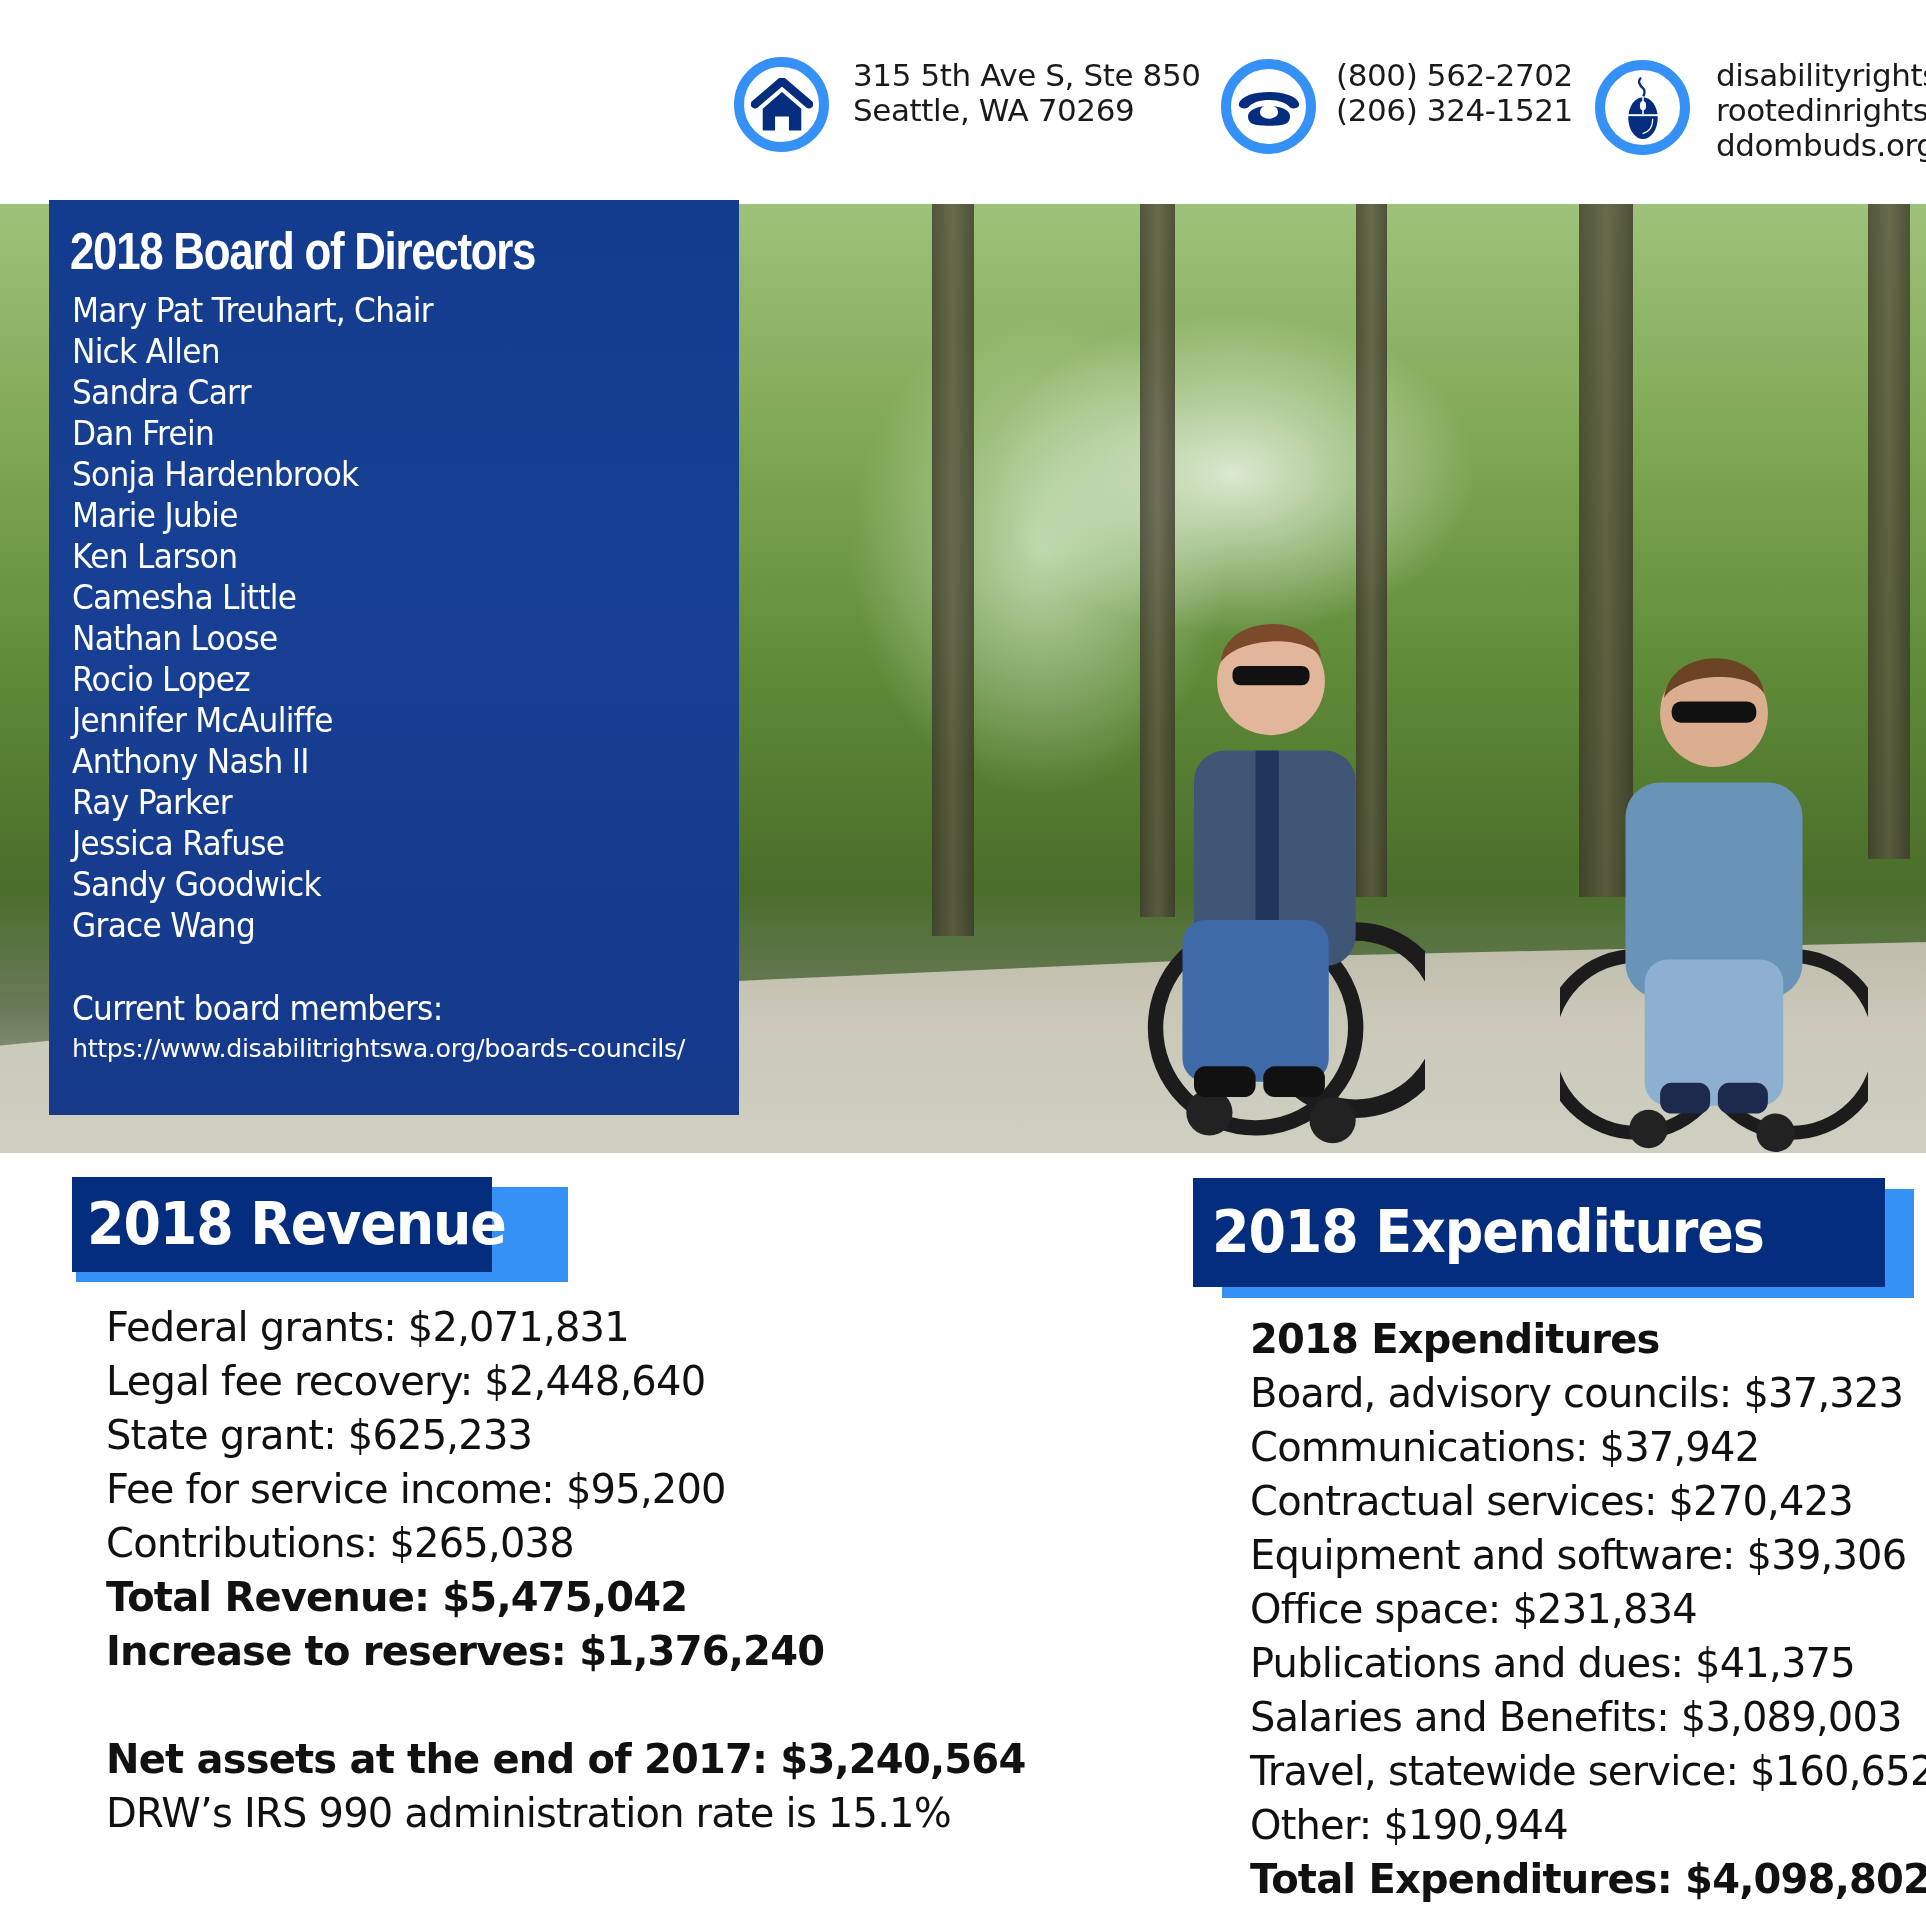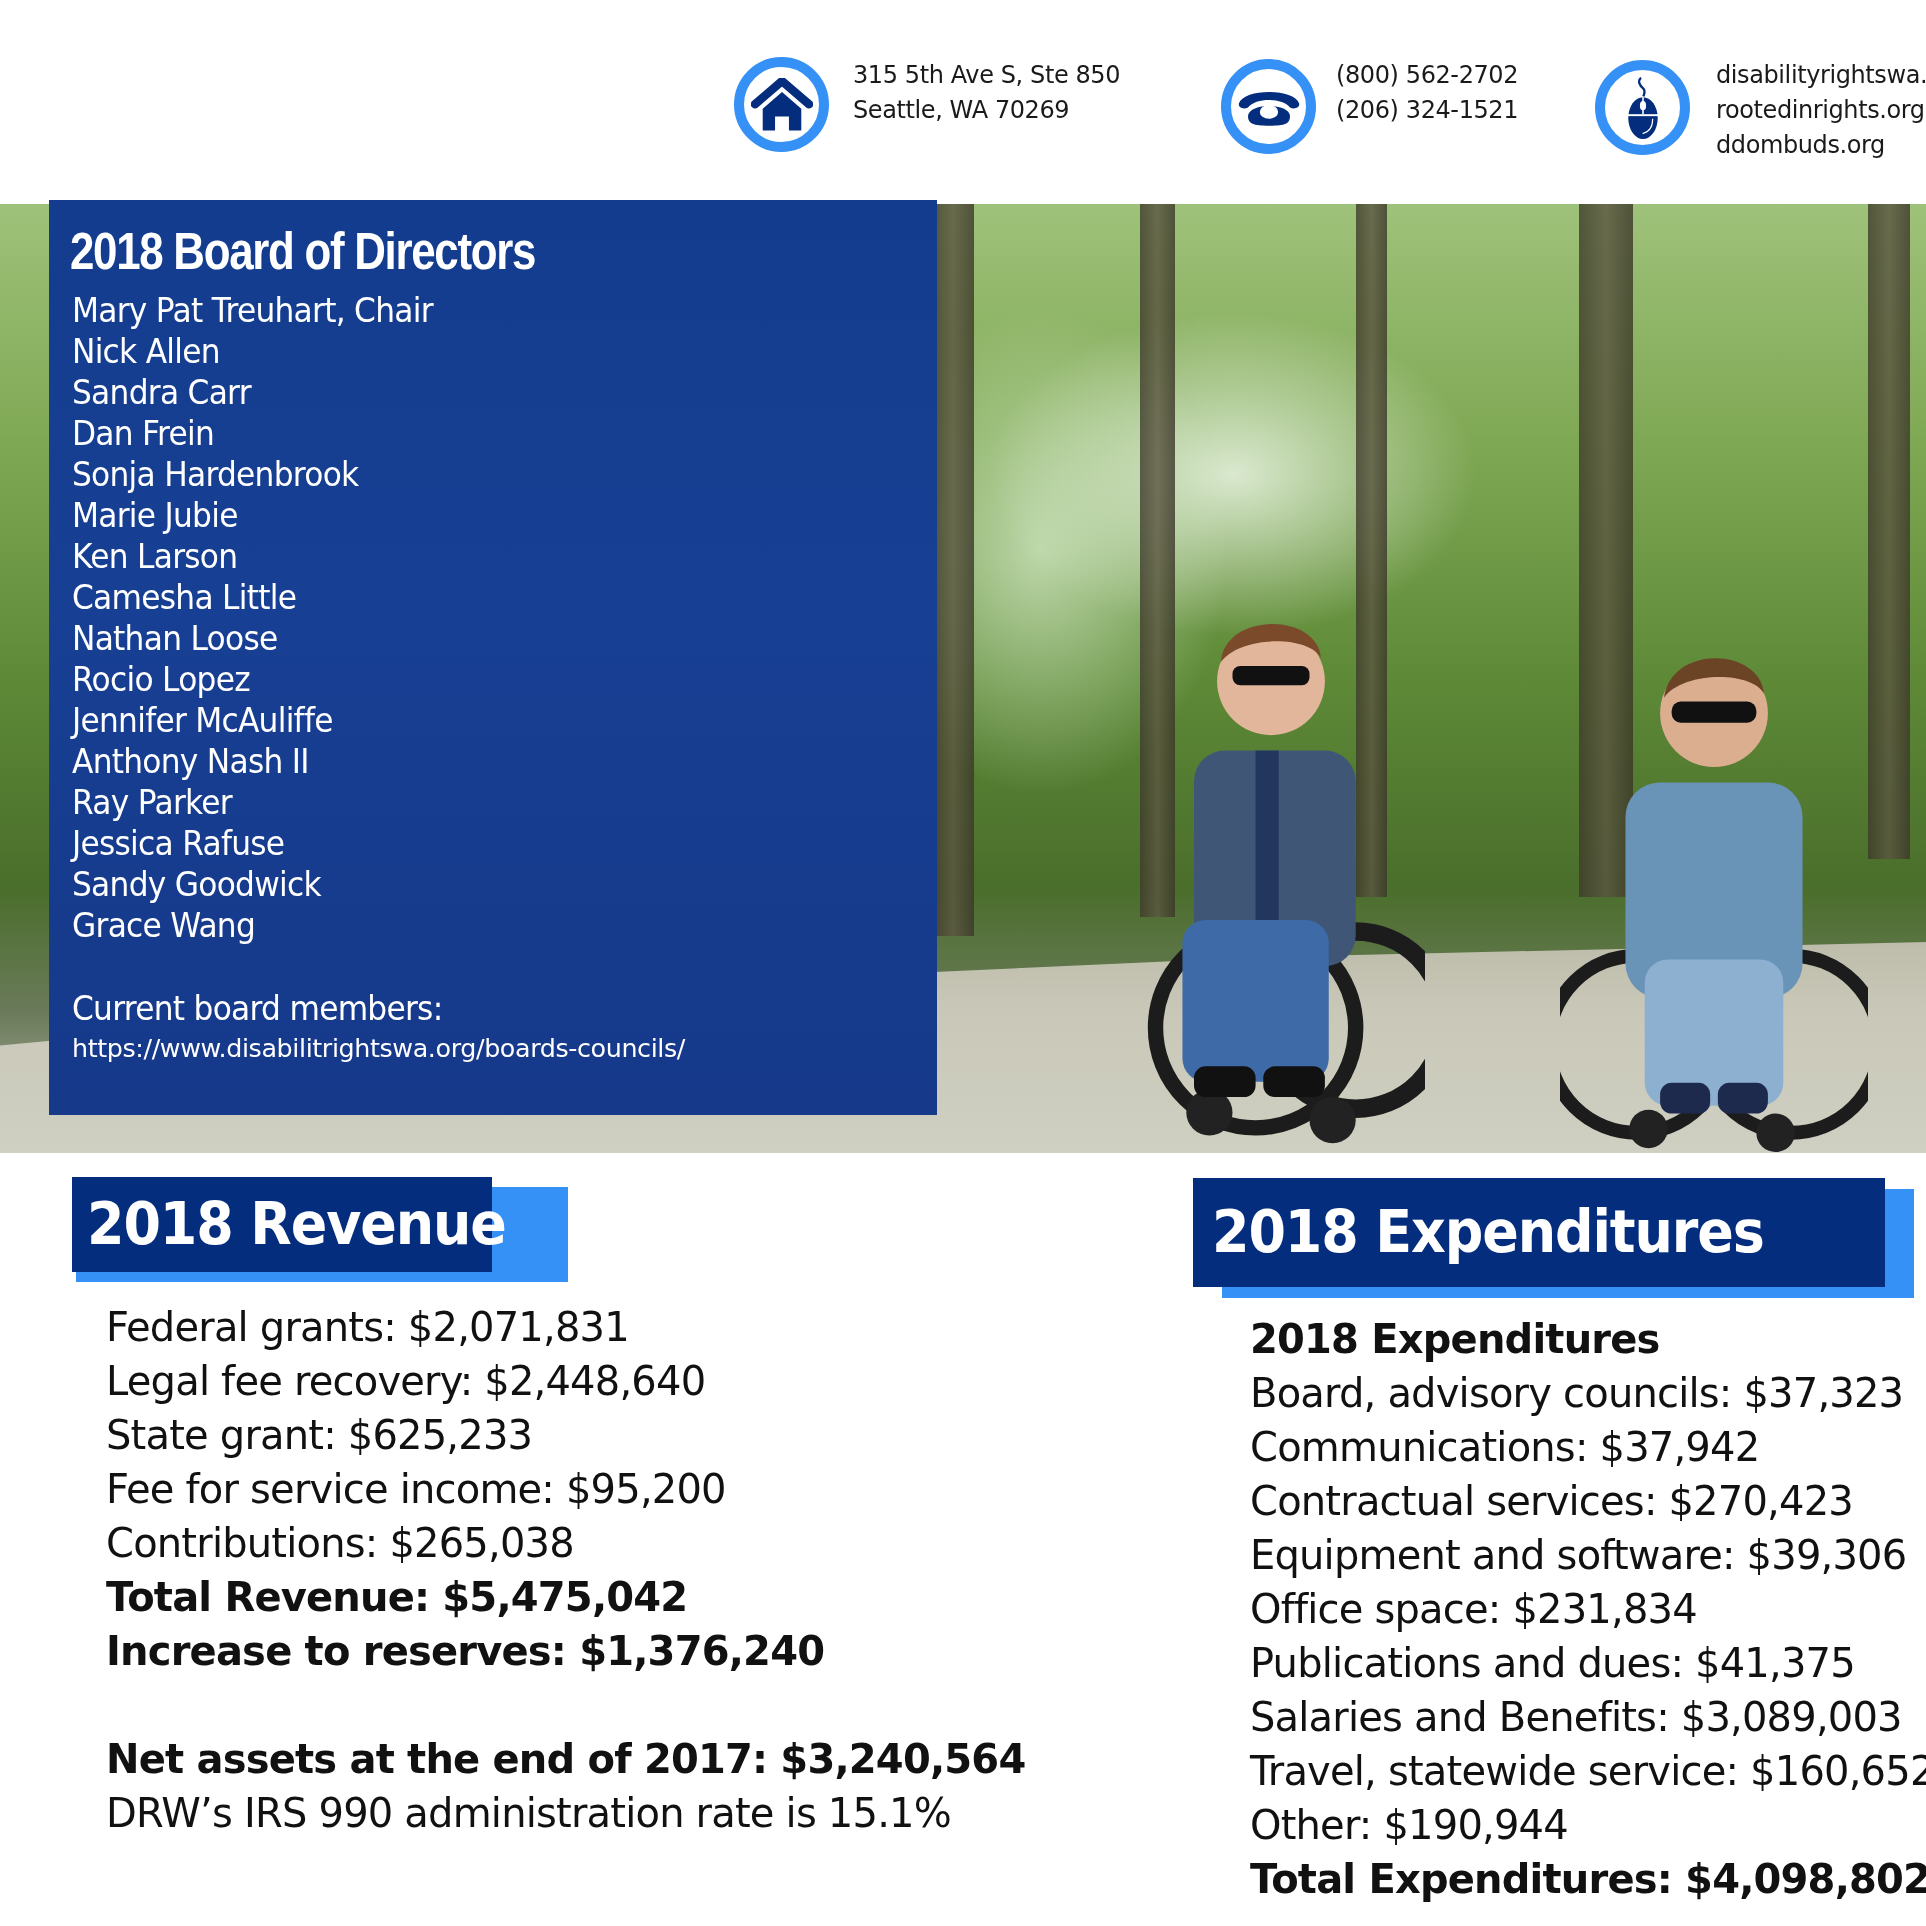--- a/index.html
+++ b/index.html
@@ -10,21 +10,21 @@
     color: #111111;
   }
 
   
   .hdr-icon {
     position: absolute; width: 95px; height: 95px; border-radius: 50%;
     box-sizing: border-box; border: 10.8px solid #3591f5; background: #ffffff;
   }
   .hdr-icon svg { position: absolute; left: 50%; top: 50%; transform: translate(-50%, -50%); }
   .hdr-text {
-    position: absolute; font-size: 24px; line-height: 35px; color: #1a1a1a;
+    position: absolute; font-size: 31px; line-height: 35px; color: #1a1a1a;
     font-family: "DejaVu Sans", sans-serif; letter-spacing: -0.4px;
   }
   .hdr-text div { white-space: nowrap; }
 
   
   .hero {
     position: absolute; left: 0; top: 204px; width: 2109px; height: 949px; overflow: hidden;
     background:
       radial-gradient(ellipse 347px 231px at 1233px 270px, rgba(235,245,230,0.85), rgba(235,245,230,0) 70%),
       radial-gradient(ellipse 270px 347px at 1040px 347px, rgba(220,240,210,0.7), rgba(220,240,210,0) 70%),
@@ -33,21 +33,21 @@
   .trunk { position: absolute; background: linear-gradient(90deg, #3d3a2a, #5b5540, #3a3628); opacity: 0.8; }
   .road {
     position: absolute; left: 0; right: 0; bottom: 0; height: 239px;
     background: linear-gradient(180deg, #b9b8a6 0%, #c9c8b8 40%, #cfcfc2 100%);
     clip-path: polygon(0 55%, 30% 30%, 60% 18%, 100% 10%, 100% 100%, 0 100%);
   }
   .person { position: absolute; }
 
   
   .board {
-    position: absolute; left: 49px; top: 200px; width: 888px; height: 915px;
+    position: absolute; left: 49px; top: 200px; width: 690px; height: 915px;
     background: linear-gradient(180deg, #143c8e 0%, #173f93 45%, #16398a 100%);
     box-sizing: border-box; padding: 23px 12px 0 23px; color: #ffffff;
   }
   .board h2 {
     margin: 0 0 8.5px -2.3px; font-family: "Liberation Sans", sans-serif; font-weight: bold;
     font-size: 51px; line-height: 58px; letter-spacing: -1.5px; transform: scaleX(0.86); transform-origin: left;
     white-space: nowrap;
   }
   .board .member {
     font-family: "DejaVu Sans", sans-serif; font-size: 34px; line-height: 41px; letter-spacing: -0.8px;

